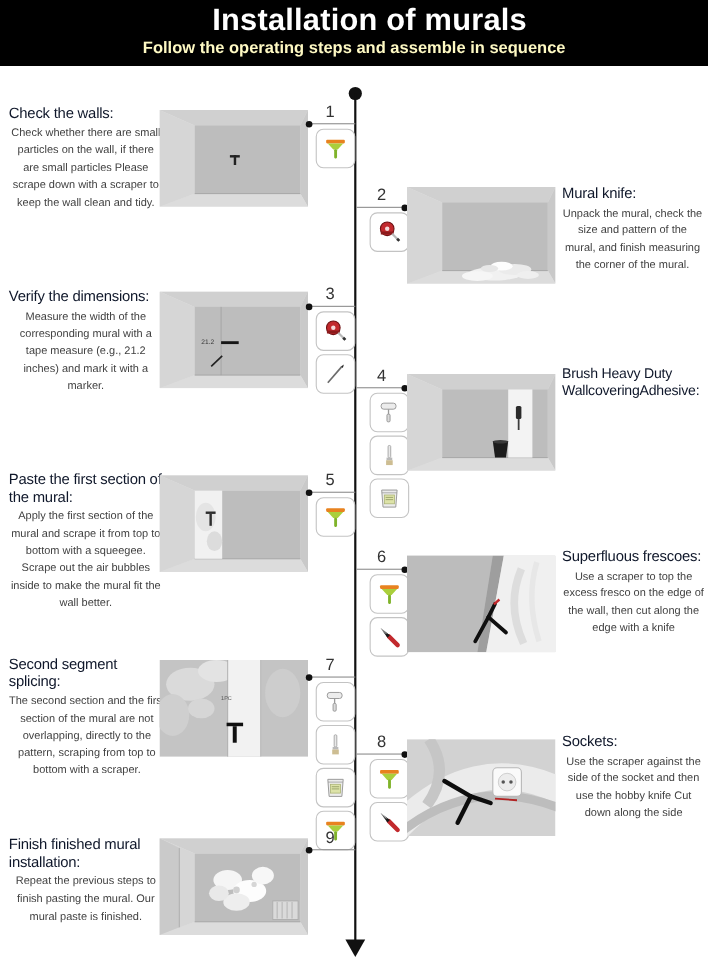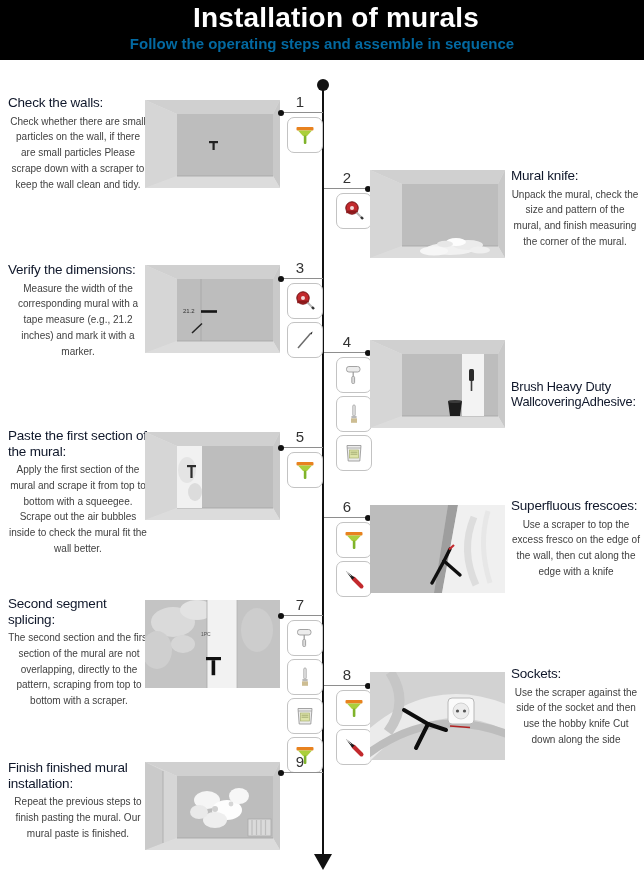--- a/index.html
+++ b/index.html
@@ -1,30 +1,30 @@
 <!DOCTYPE html>
 <html><head>
 <meta charset="utf-8">
 <style>
   html,body{margin:0;padding:0;background:#fff;}
   #page{position:relative;width:644px;height:879px;background:#ffffff;overflow:hidden;
         font-family:"Liberation Sans",sans-serif;color:#333;}
   
   .hdr{position:absolute;left:0;top:0;width:644px;height:60px;background:#000;text-align:center;}
   .hdr h1{margin:2px 0 0 0;color:#fff;font-size:28px;font-weight:600;letter-spacing:0.2px;padding-left:28px;}
-  .hdr h2{margin:1px 0 0 0;color:#0369a1;font-size:15px;font-weight:700;}
+  .hdr h2{margin:1px 0 0 0;color:#fef9c3;font-size:15px;font-weight:700;}
   
   .tl-line{position:absolute;left:322px;top:85px;width:2px;height:771px;background:#111;}
   .tl-dot{position:absolute;left:317px;top:79px;width:12px;height:12px;border-radius:50%;background:#111;}
   .tl-arrow{position:absolute;left:314px;top:854px;width:0;height:0;
             border-left:9px solid transparent;border-right:9px solid transparent;border-top:16px solid #111;}
   
   .txt{position:absolute;}
   .title{margin:0 0 3px 0;font-size:13.5px;font-weight:400;color:#0f172a;letter-spacing:-0.2px;line-height:1.15;}
-  .title-sm{font-size:12.8px;margin-top:47px;}
+  .title-sm{font-size:12.8px;}
   .desc{margin:0;font-size:10px;line-height:1.58;color:#414141;text-align:center;}
   .num{position:absolute;width:26px;text-align:center;font-size:15px;color:#333;}
   .conn{position:absolute;height:1px;background:#8e8e8e;}
   .conn::after{content:"";position:absolute;top:-2.5px;width:6px;height:6px;border-radius:50%;background:#111;}
   .conn-l::after{left:-3px;}
   .conn-r::after{right:-3px;}
   .tools{position:absolute;display:flex;flex-direction:column;gap:3px;}
   .tool-box{width:34px;height:34px;border:1px solid #c3c3c3;border-radius:7px;background:#fff;
             display:flex;align-items:center;justify-content:center;}
   .tool-box svg{width:24px;height:24px;}
@@ -208,21 +208,21 @@
       </svg>
     </div>
     <div class="txt" style="left:511px;top:333px;width:130px">
       <h3 class="title title-sm">Brush Heavy Duty WallcoveringAdhesive:</h3>
     </div>
   </section>
 
   <section>
     <div class="txt" style="left:8px;top:428px;width:140px">
       <h3 class="title">Paste the first section of the mural:</h3>
-      <p class="desc">Apply the first section of the mural and scrape it from top to bottom with a squeegee. Scrape out the air bubbles inside to check the mural fit the wall better.</p>
+      <p class="desc">Apply the first section of the mural and scrape it from top to bottom with a squeegee. Scrape out the air bubbles inside to make the mural fit the wall better.</p>
     </div>
     <div class="photo" style="left:145px;top:432px">
       <svg viewBox="0 0 135 88">
           <use href="#sym-room"></use>
         <rect x="32" y="14" width="25" height="62" fill="#f1f1f1"></rect>
         <ellipse cx="42" cy="38" rx="9" ry="13" fill="#e4e4e4"></ellipse>
         <ellipse cx="50" cy="60" rx="7" ry="9" fill="#dcdcdc"></ellipse>
         <rect x="42" y="33" width="9" height="2.2" fill="#2e2e2e"></rect>
         <rect x="45.4" y="35" width="2.2" height="11" fill="#2e2e2e"></rect>
       </svg>

